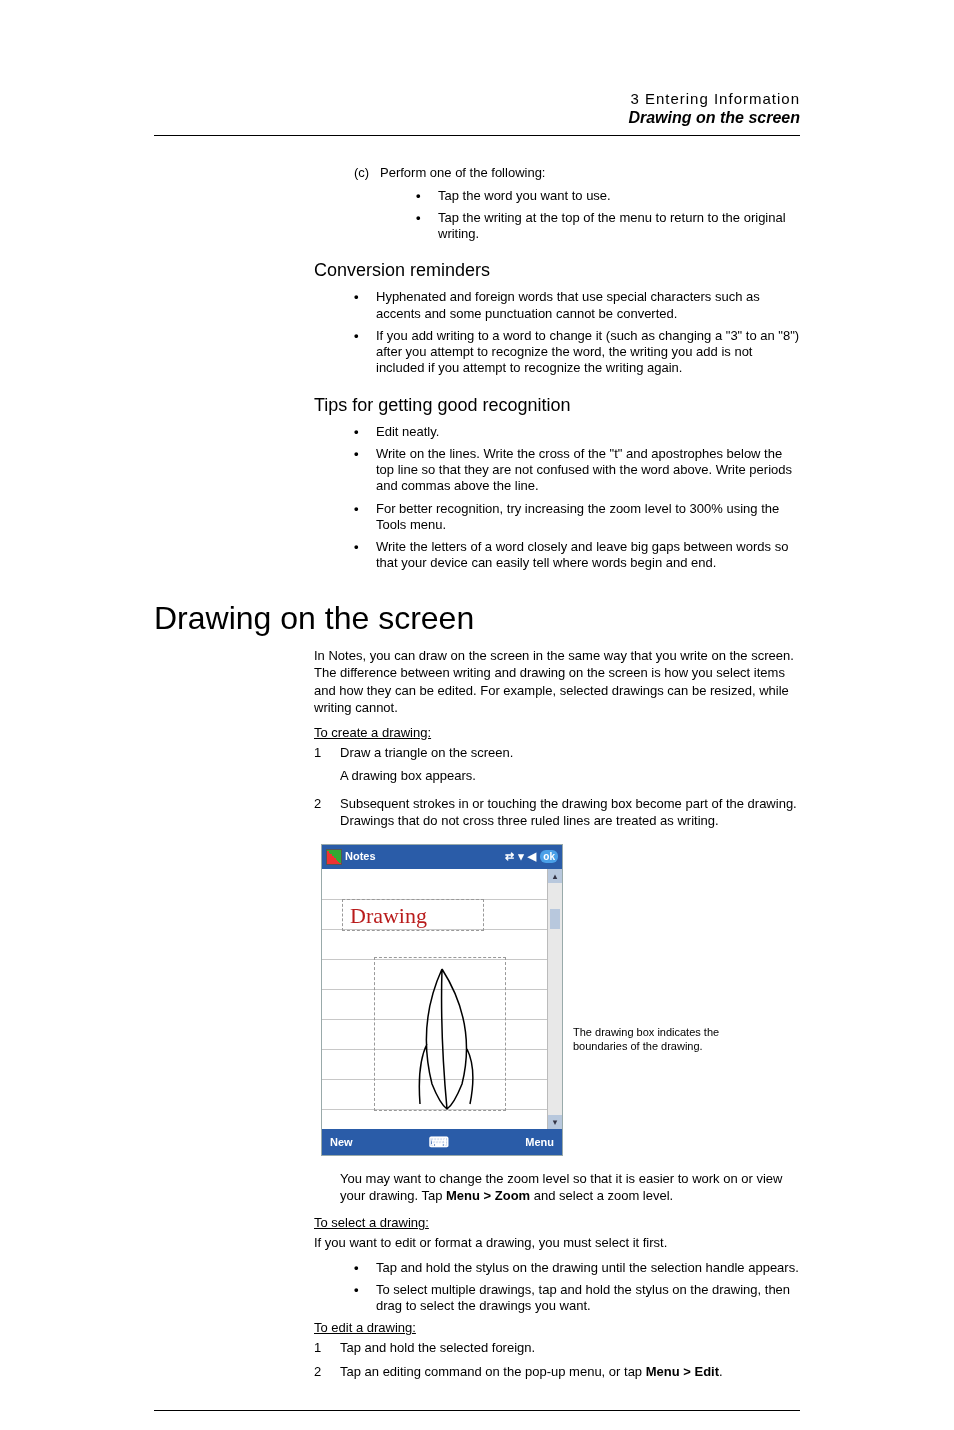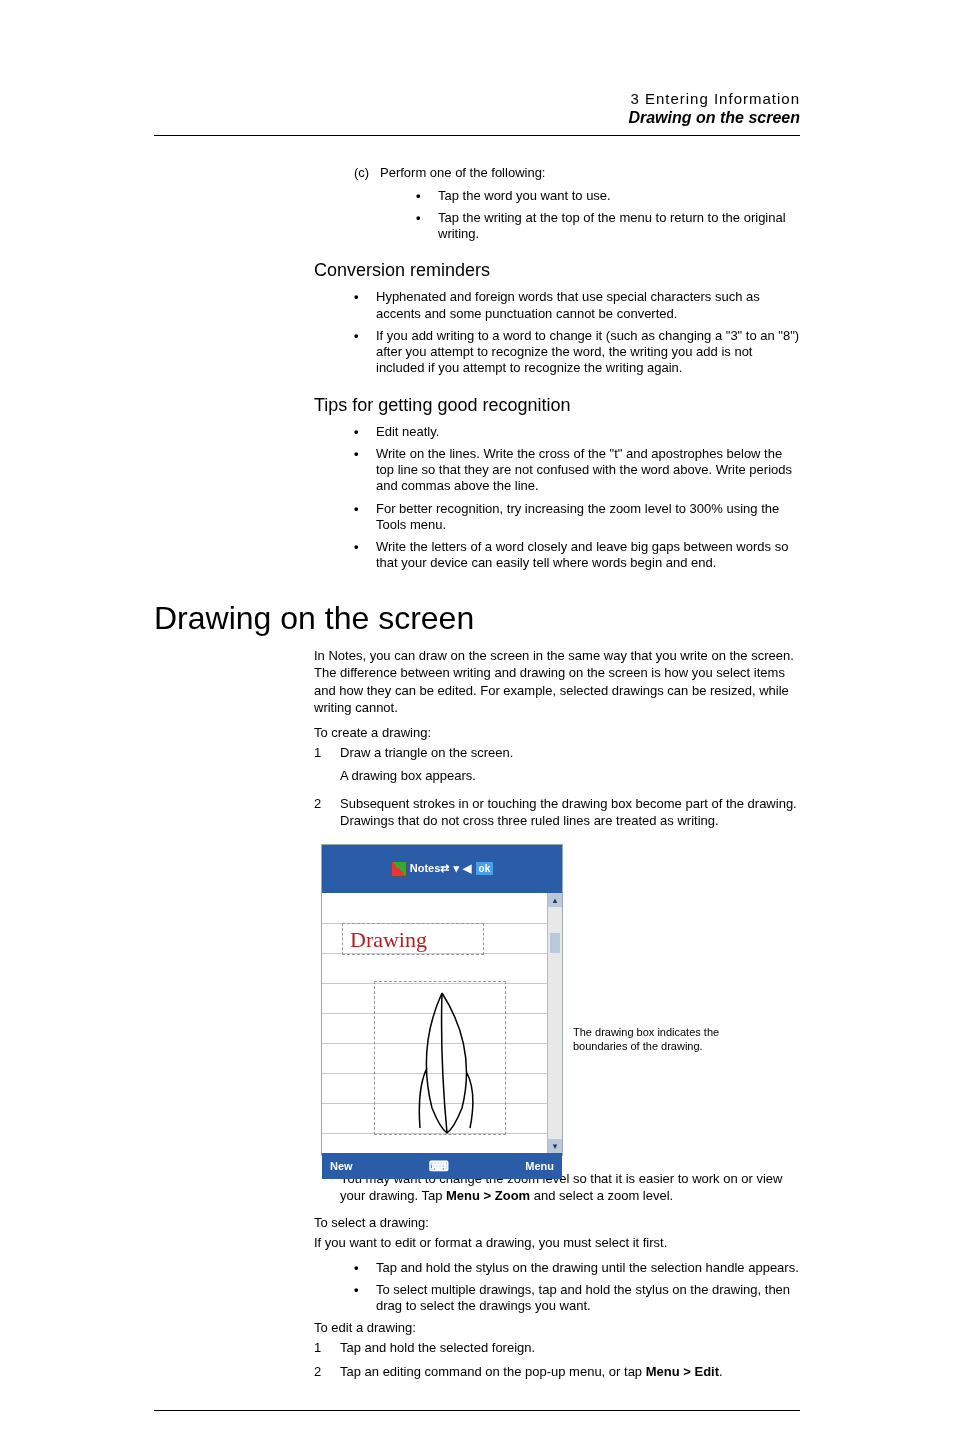--- a/index.html
+++ b/index.html
@@ -13,30 +13,30 @@
 .sub-c{padding-left:40px;margin-bottom:8px}
 .bullet-blk{margin-left:62px}
 .bullet-blk2{margin-left:40px}
 .bullet-row{display:flex;margin-bottom:6px;line-height:1.25}
 .bu{width:22px;flex-shrink:0;font-weight:bold}
 .bt{flex:1}
 h2.sec{font-size:18px;font-weight:normal;margin:18px 0 8px 0;font-family:Arial,Helvetica,sans-serif}
 h1.big{font-size:32px;font-weight:normal;margin:28px 0 10px 0;padding-left:0}
 .content h1.big{margin-left:-160px}
 .para{line-height:1.35;margin-bottom:8px}
-.underline{margin:6px 0 4px 0}
+.underline{text-decoration:underline;margin:6px 0 4px 0}
 .num-row{display:flex;margin-bottom:6px;line-height:1.35}
 .num{width:26px;flex-shrink:0}
 .ntxt{flex:1}
 .fig-wrap{display:flex;align-items:center;justify-content:center;margin:14px 0 14px -40px}
 .device{width:240px;height:310px;border:1px solid #9aa;background:#fff;position:relative}
-.dev-top{height:24px;background:#2a5ca8;display:flex;align-items:center;justify-content:center;padding:12px 4px;color:#fff;font-size:11px;font-weight:bold}
+.dev-top{height:24px;background:#2a5ca8;display:flex;align-items:center;justify-content:space-between;padding:0 4px;color:#fff;font-size:11px;font-weight:bold}
 .topicons{display:flex;gap:4px;align-items:center}
 .ico{font-size:11px;color:#fff}
-.okbox{background:#4aa0e8;color:#fff;font-size:10px;padding:1px 3px;border-radius:0}
+.okbox{background:#4aa0e8;color:#fff;font-size:10px;padding:1px 3px;border-radius:6px}
 .dev-body{height:260px;position:relative;background:#fff}
 .ruled{position:absolute;left:0;right:14px;top:0;bottom:0}
 .rline{position:absolute;left:0;right:0;border-top:1px solid #c8c8c8}
 .scroll{position:absolute;right:0;top:0;width:14px;height:260px;background:#e8e8e8;border-left:1px solid #bbb}
 .sc-btn{position:absolute;left:0;width:14px;height:14px;background:#b8c8dd;font-size:9px;text-align:center;line-height:14px;color:#334}
 .sc-thumb{position:absolute;left:2px;width:10px;background:#b8c8dd}
 .draw-text{position:absolute;left:28px;top:34px;font-family:'Segoe Script',cursive;font-size:22px;color:#b91c1c}
 .dots{position:absolute;border:1px dashed #999}
 .leaf{position:absolute;left:90px;top:95px}
 .dev-bot{height:26px;background:#2a5ca8;display:flex;align-items:center;justify-content:space-between;padding:0 8px;color:#fff;font-size:11px;font-weight:bold}

